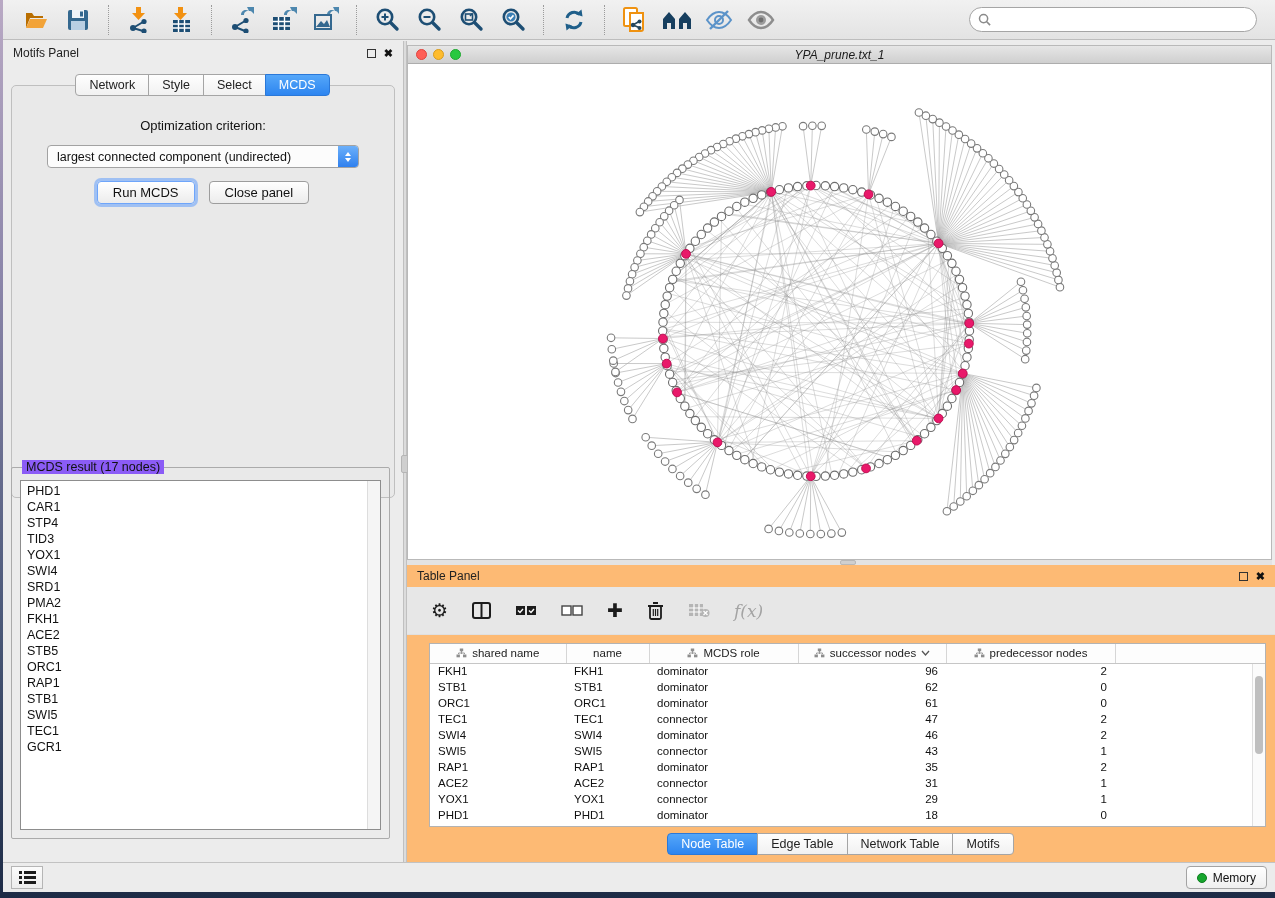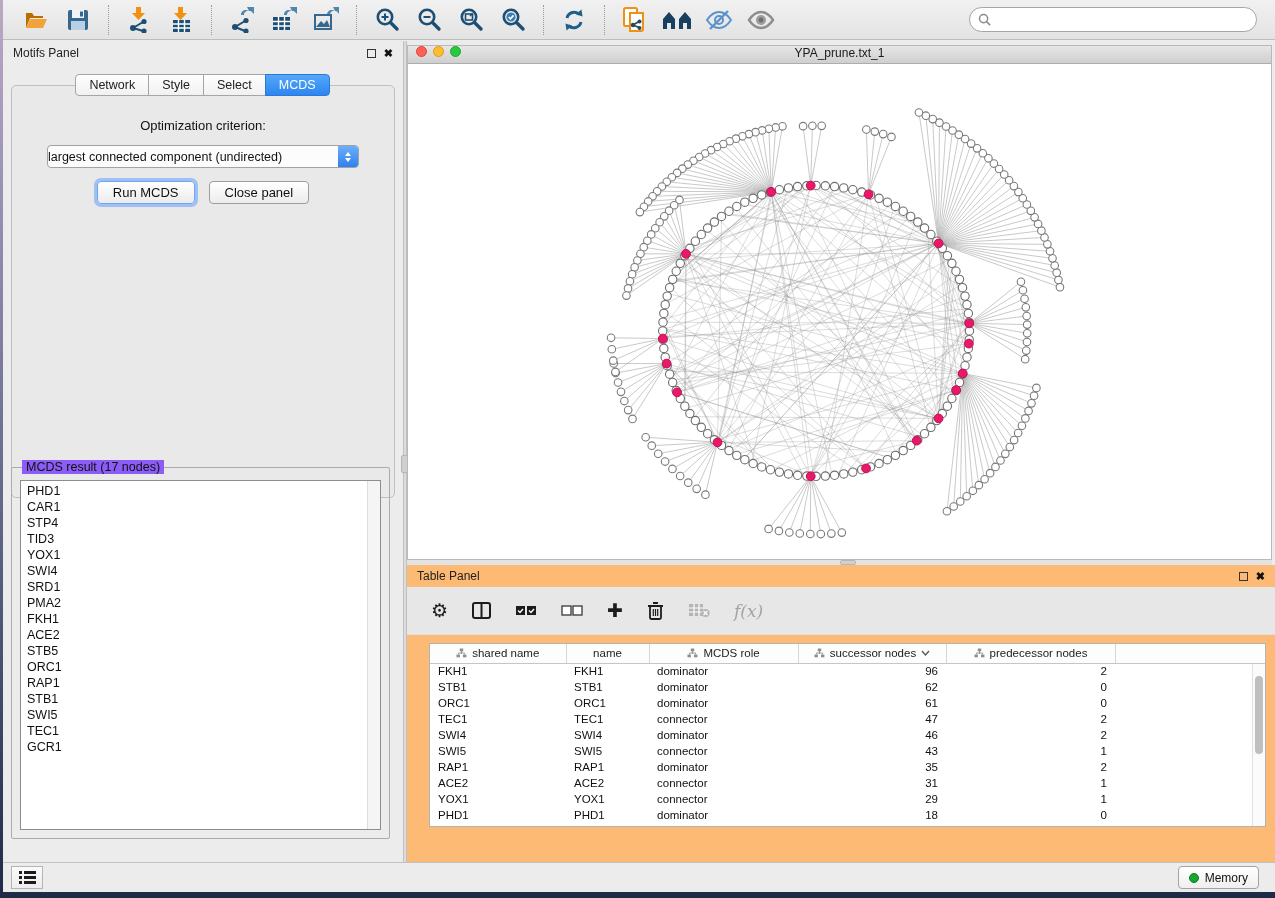--- a/index.html
+++ b/index.html
@@ -42,21 +42,21 @@
          border:1px solid #a5a5a5; margin-left:-1px; color:#222; cursor:pointer; white-space:nowrap; }
   .tab:first-child { border-radius:4px 0 0 4px; }
   .tab:last-child { border-radius:0 4px 4px 0; }
   .tab.sel { background:linear-gradient(#55a7f9,#2d85f0); color:#fff; border-color:#2a78d8; }
 
   .cp-body { position:absolute; left:8px; right:8px; top:44px; height:413px;
              border:1px solid #bfbfbf; border-radius:5px; background:#e9e9e9; }
   .opt-label { text-align:center; margin-top:32px; font-size:13px; color:#111; }
   .dropdown { margin:12px auto 0; width:312px; height:23px; background:#fcfcfc;
               border:1px solid #a2a2a2; border-radius:4px; display:flex; align-items:center; cursor:pointer; }
-  .dropdown .dd-text { flex:1; font-size:12.5px; padding-left:0; color:#111; white-space:nowrap; }
+  .dropdown .dd-text { flex:1; font-size:12.5px; padding-left:9px; color:#111; white-space:nowrap; }
   .dd-cap { width:20px; height:21px; border-radius:0 3px 3px 0; background:linear-gradient(#6cb0fa,#2f80ee);
             display:flex; flex-direction:column; align-items:center; justify-content:center; gap:2px; }
   .dd-cap i { width:0; height:0; border-left:3.5px solid transparent; border-right:3.5px solid transparent; }
   .dd-up { border-bottom:4px solid #fff; }
   .dd-dn { border-top:4px solid #fff; }
   .btn-row { margin-top:13px; display:flex; justify-content:center; gap:14px; }
   .push-btn { font-size:13px; padding:3px 15px; background:linear-gradient(#ffffff,#ececec);
               border:1px solid #9d9d9d; border-radius:4px; color:#111; cursor:pointer; }
   .push-btn.focus { box-shadow:0 0 0 3px rgba(110,165,250,.6); border-color:#6ea5fa; }
 
@@ -67,21 +67,21 @@
   .mcds-list-box { position:absolute; left:8px; right:8px; top:12px; bottom:8px; background:#fff;
                    border:1px solid #8d8d8d; overflow:hidden; }
   .mcds-scroll { position:absolute; right:0; top:0; bottom:0; width:13px; background:#f5f5f5;
                  border-left:1px solid #ddd; }
   .mcds-list { list-style:none; padding:2px 0 0 6px; font-size:12.5px; line-height:16px; color:#111; }
 
   
   .net-window { position:absolute; left:0; top:4px; right:3px; height:515px; background:#fff;
                 border:1px solid #b9b9b9; }
   .net-titlebar { height:18px; background:linear-gradient(#e6e6e6,#cfcfcf); border-bottom:1px solid #adadad;
-                  display:flex; align-items:flex-start; position:relative; }
+                  display:flex; align-items:center; position:relative;font-style:italic; }
   .lights { display:flex; gap:6px; margin-left:8px; }
   .light { width:11px; height:11px; border-radius:50%; }
   .light.r { background:#ff5f57; border:.5px solid #e0443e; }
   .light.y { background:#febc2e; border:.5px solid #d89c1e; }
   .light.g { background:#28c840; border:.5px solid #1da82f; }
   .net-title { position:absolute; left:0; right:0; text-align:center; font-size:12px; color:#1a1a1a; }
   .net-canvas { position:absolute; left:0; right:0; top:18px; bottom:0; }
   .net-canvas svg { width:100%; height:100%; display:block; }
   .e-in  { stroke:#8f8f8f; stroke-opacity:.40; stroke-width:.8; }
   .e-fan { stroke:#aaaaaa; stroke-opacity:.8; stroke-width:.8; }
@@ -119,21 +119,21 @@
   .nt-thumb { position:absolute; left:2px; top:12px; width:8px; height:78px; background:#bfbfbf;
               border-radius:4px; }
 
   .tp-tabs { position:absolute; left:0; right:0; top:268px; display:flex; justify-content:center; }
 
   
   .status-bar { position:absolute; left:0; right:0; bottom:0; height:30px; background:#ececec;
                 border-top:1px solid #c2c2c2; display:flex; align-items:center; padding:0 8px; }
   .list-btn { width:32px; height:23px; background:linear-gradient(#fbfbfb,#ededed);
               border:1px solid #b5b5b5; display:flex; align-items:center; justify-content:center; cursor:pointer; }
-  .memory-btn { margin-left:auto; margin-right:8px; height:23px; display:flex; align-items:center; gap:6px;
+  .memory-btn { margin-left:auto; margin-right:0; height:23px; display:flex; align-items:center; gap:6px;
                 background:linear-gradient(#ffffff,#efefef); border:1px solid #a3a3a3; border-radius:4px;
                 padding:0 10px; font-size:12px; color:#111; cursor:pointer; }
   .mem-dot { width:10px; height:10px; border-radius:50%; background:#17a62e; border:1px solid #0d7d1f; }
 </style>
 </head>
 <body>
 
 <div class="window">
 
   <div class="toolbar">
@@ -1165,20 +1165,26 @@
                   <td class="num">0</td>
                   <td></td>
                 </tr>
               </tbody>
           </table>
           <div class="nt-scroll">
               <div class="nt-thumb"></div>
             </div>
         </div>
 
+        <div class="tp-tabs">
+          <span class="tab sel">Node Table</span>
+          <span class="tab">Edge Table</span>
+          <span class="tab">Network Table</span>
+          <span class="tab">Motifs</span>
+        </div>
       </div>
     </div>
   </div>
 
   <div class="status-bar">
     <button class="list-btn">
       <svg width="17" height="13" viewBox="0 0 17 13">
           <g fill="#1c1c1c">
             <rect x="0" y="0" width="3" height="3"></rect>
             <rect x="0" y="5" width="3" height="3"></rect>

